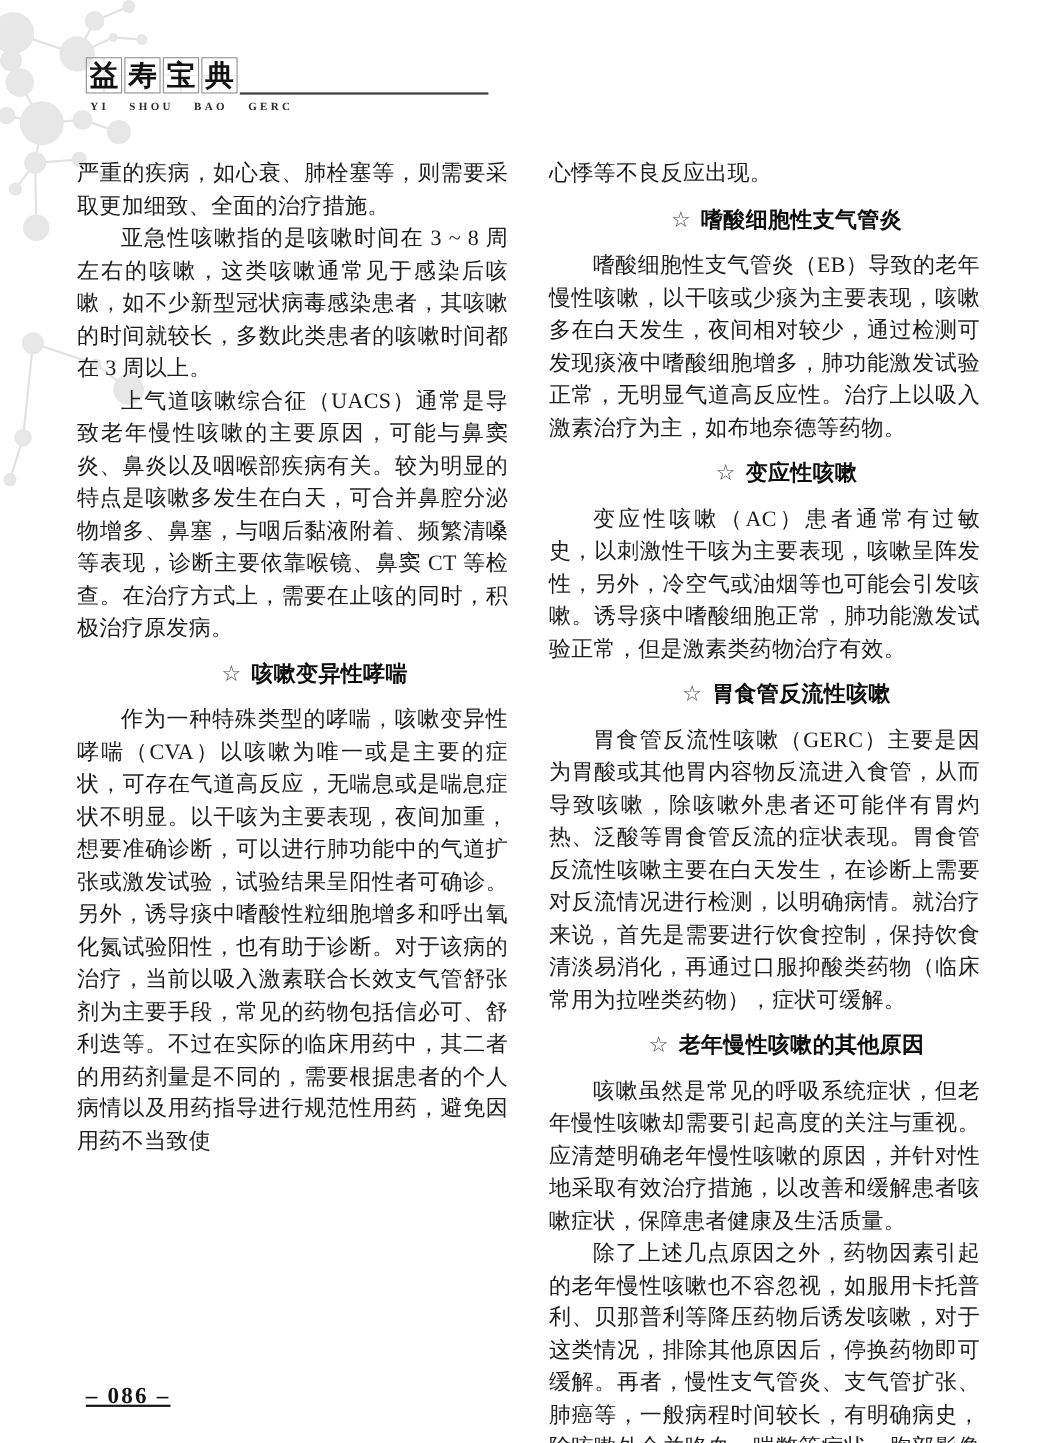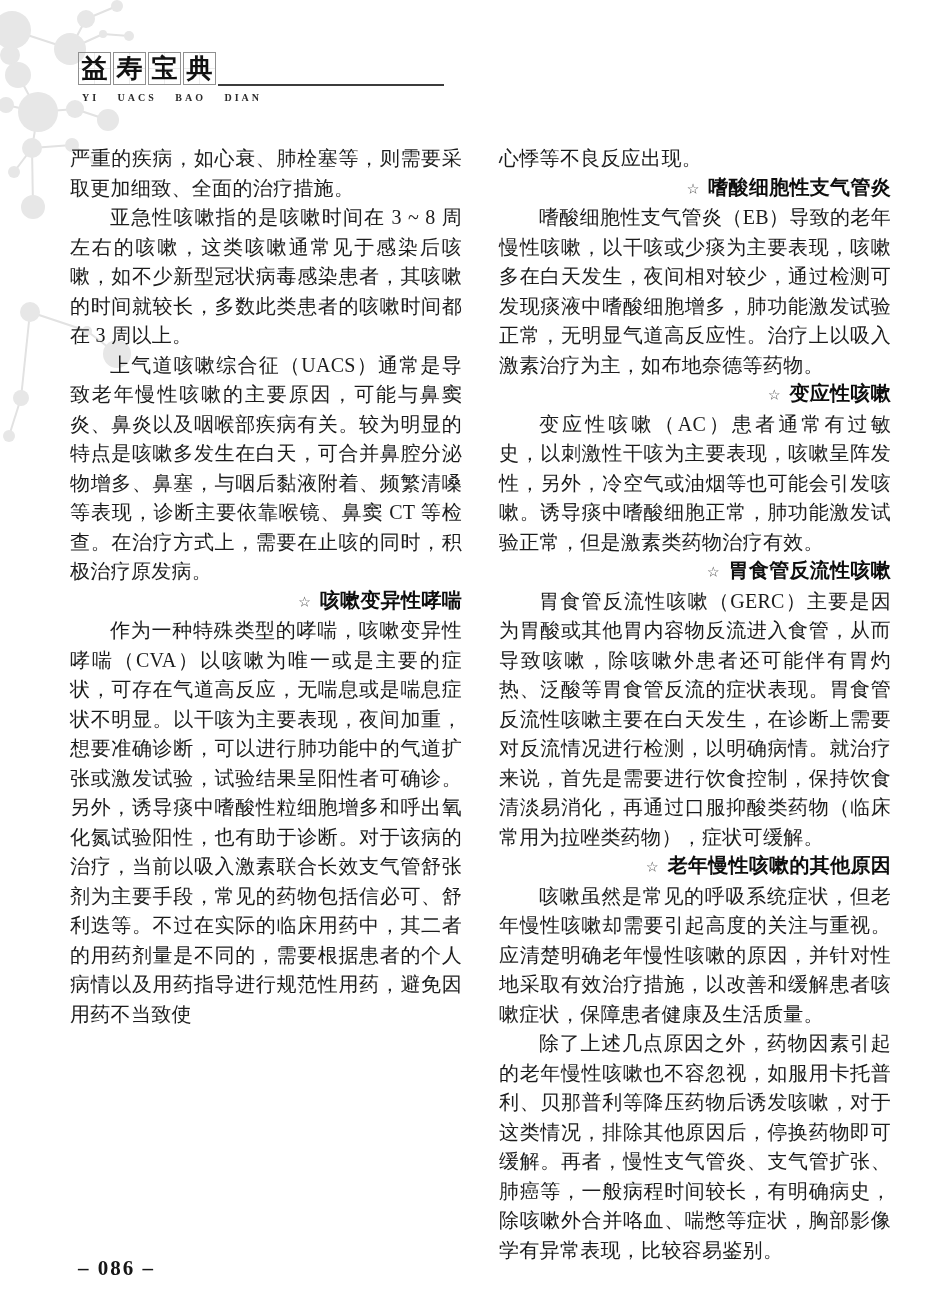--- a/index.html
+++ b/index.html
@@ -62,40 +62,41 @@
     text-align: justify;
     letter-spacing: 0.3px;
   }
   .col-left  { left: 70px;  }
   .col-right { left: 499px; }
 
   .col p { margin: 0; text-indent: 2em; }
   .col p.cont { text-indent: 0; margin-top: 16px; }
 
   .col h3 {
-    margin: 0;
-    font-family: Liberation Mono, monospace;
+    margin: 12px;
+    font-family: Liberation Sans, sans-serif;
     font-weight: bold;
     font-size: 20px;
     line-height: 29.5px;
     text-indent: 2em;
     color: #0e0e0e;
-    text-align: right;
+    text-align: center;
   }
   .col h3 .marker { font-weight: normal; margin-right: 9px; color: #222; }
   .col h3 .marker.star { color: #444; }
 
   
   .page-number {
     position: absolute;
     left: 78px; top: 1256px;
     font-size: 21px;
     font-weight: bold;
     letter-spacing: 2px;
     color: #151515;
+    text-decoration: underline;
   }
 </style>
 </head>
 <body>
 
 <div class="page">
 
   <svg class="deco" viewBox="0 0 160 460" xmlns="http://www.w3.org/2000/svg">
     <g stroke="#e2e2e2" stroke-width="2" fill="none">
       <line x1="117" y1="6" x2="86" y2="19"></line>
@@ -146,21 +147,21 @@
   </svg>
 
   <div class="masthead">
     <div class="logo-row">
       <div class="logo-box">益</div>
       <div class="logo-box">寿</div>
       <div class="logo-box">宝</div>
       <div class="logo-box">典</div>
     </div>
     <div class="logo-underline"></div>
-    <div class="logo-roman">YI UACS BAO DIAN</div>
+    <div class="logo-roman">YI SHOU BAO GERC</div>
   </div>
 
   <div class="col col-left">
     <p class="cont">严重的疾病，如心衰、肺栓塞等，则需要采取更加细致、全面的治疗措施。</p>
     <p>亚急性咳嗽指的是咳嗽时间在 3 ~ 8 周左右的咳嗽，这类咳嗽通常见于感染后咳嗽，如不少新型冠状病毒感染患者，其咳嗽的时间就较长，多数此类患者的咳嗽时间都在 3 周以上。</p>
     <p>上气道咳嗽综合征（UACS）通常是导致老年慢性咳嗽的主要原因，可能与鼻窦炎、鼻炎以及咽喉部疾病有关。较为明显的特点是咳嗽多发生在白天，可合并鼻腔分泌物增多、鼻塞，与咽后黏液附着、频繁清嗓等表现，诊断主要依靠喉镜、鼻窦 CT 等检查。在治疗方式上，需要在止咳的同时，积极治疗原发病。</p>
     <h3><span class="marker star">☆</span><span>咳嗽变异性哮喘</span></h3>
     <p>作为一种特殊类型的哮喘，咳嗽变异性哮喘（CVA）以咳嗽为唯一或是主要的症状，可存在气道高反应，无喘息或是喘息症状不明显。以干咳为主要表现，夜间加重，想要准确诊断，可以进行肺功能中的气道扩张或激发试验，试验结果呈阳性者可确诊。另外，诱导痰中嗜酸性粒细胞增多和呼出氧化氮试验阳性，也有助于诊断。对于该病的治疗，当前以吸入激素联合长效支气管舒张剂为主要手段，常见的药物包括信必可、舒利迭等。不过在实际的临床用药中，其二者的用药剂量是不同的，需要根据患者的个人病情以及用药指导进行规范性用药，避免因用药不当致使</p>
   </div>
 

